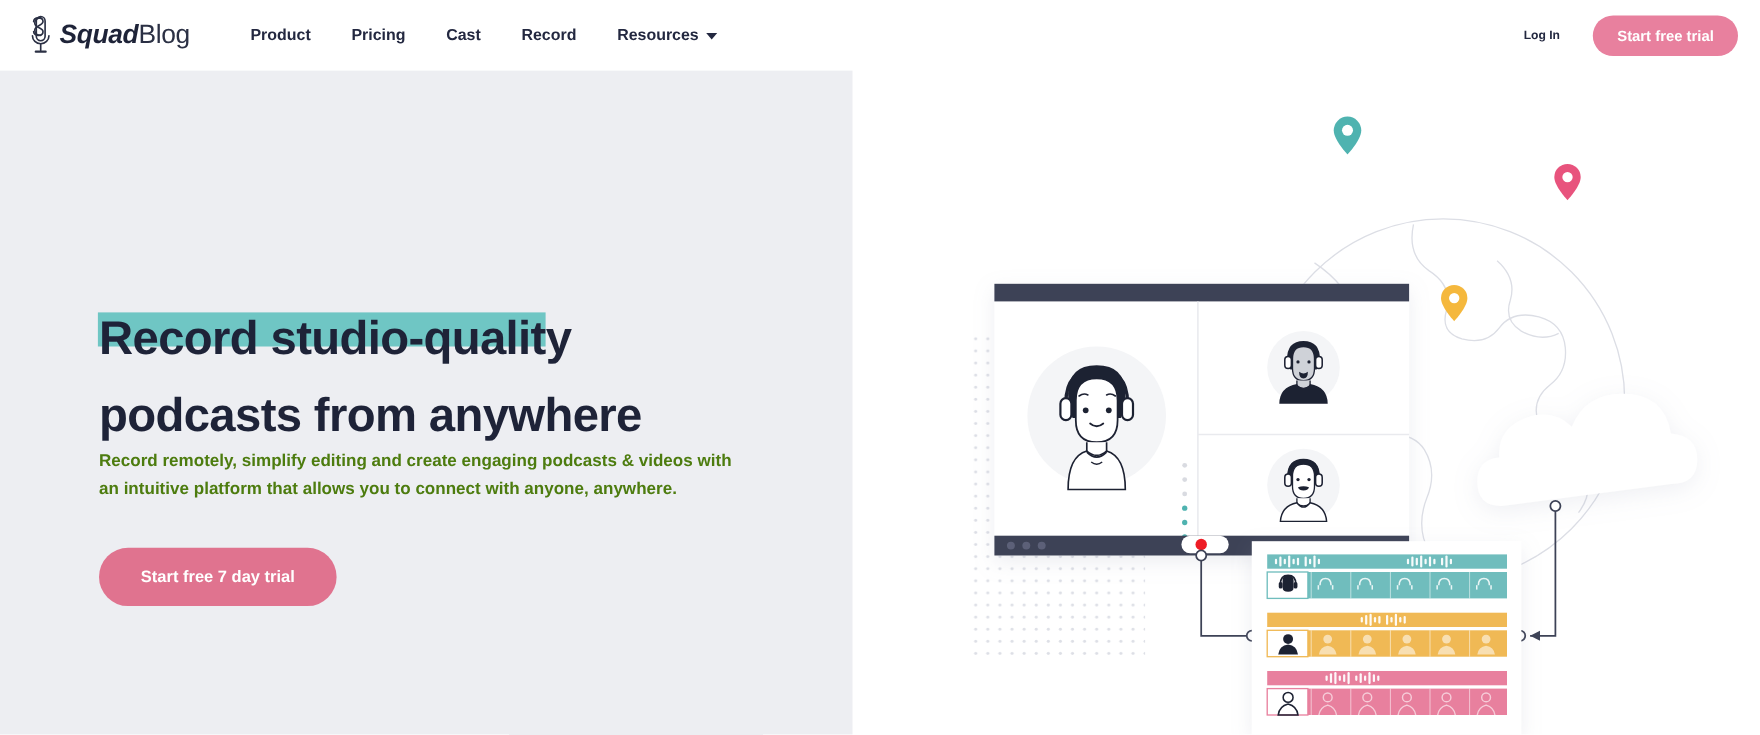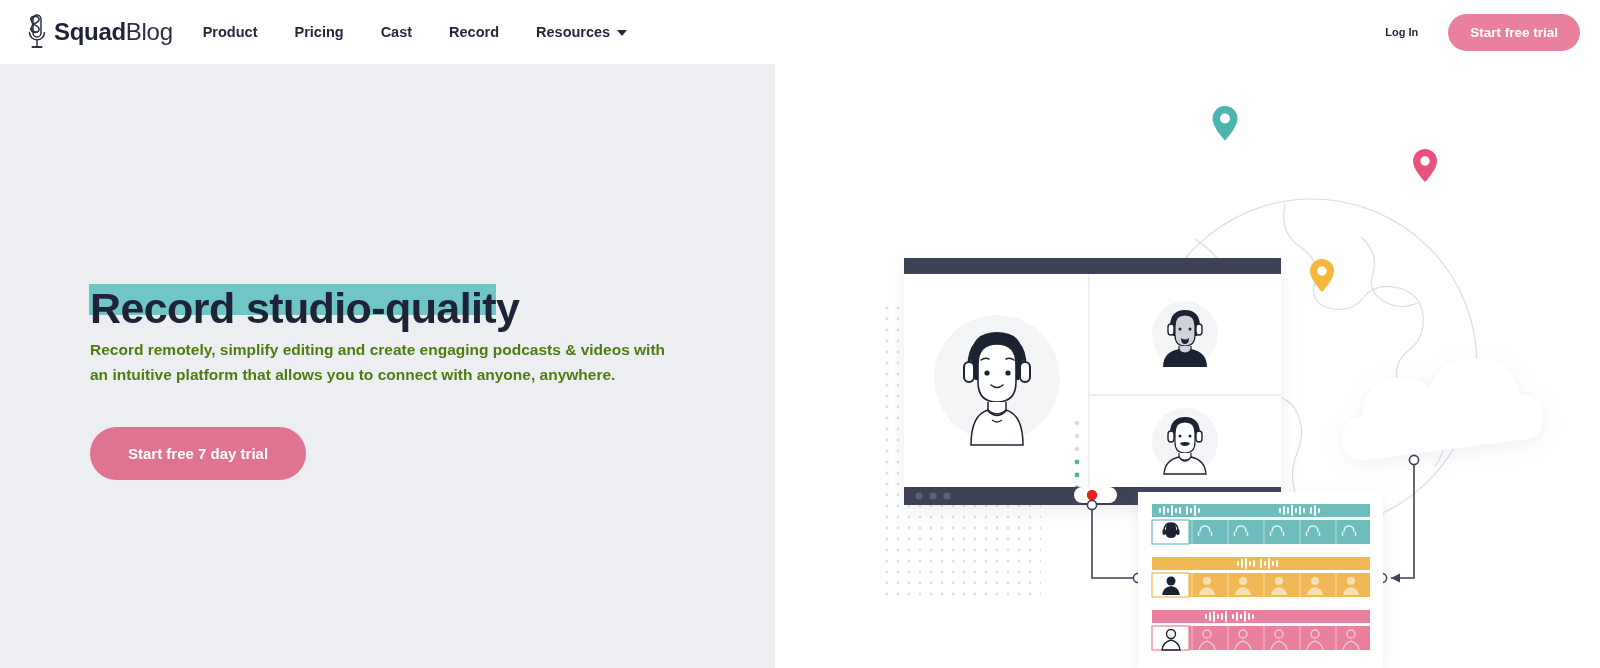--- a/index.html
+++ b/index.html
@@ -15,24 +15,24 @@
 
   
   .navbar {
     position:absolute; top:0; left:0; width:1600px; height:64px;
     background:#ffffff; z-index:50;
     display:flex; align-items:center;
   }
   .brand { display:flex; align-items:center; margin-left:24px; gap:4px; cursor:pointer; }
   .brand-mark { width:26px; height:38px; display:block; }
   .brand-text { font-size:24px; letter-spacing:-0.3px; color:#1E2338; white-space:nowrap; }
-  .brand-text b { font-weight:700; }
+  .brand-text b { font-weight:700;font-style:italic; }
   .brand-text span.light { font-weight:400; color:#2B3044; }
 
-  .nav-links { display:flex; align-items:center; gap:37px; margin-left:30px; }
+  .nav-links { display:flex; align-items:center; gap:37px; margin-left:55px; }
   .nav-link {
     font-size:14.5px; font-weight:600; color:#232840;
     text-decoration:none; cursor:pointer; white-space:nowrap;
     display:flex; align-items:center; gap:7px;
   }
   .caret {
     width:0;height:0;border-left:5px solid transparent;border-right:5px solid transparent;
     border-top:6px solid #232840; display:inline-block; margin-top:2px;
   }
 
@@ -122,20 +122,21 @@
   <div class="hero">
 
     <div class="hero-left"></div>
 
     <div class="hero-copy">
       <h1 class="headline">
         <span class="headline-l1">
           <span class="hl-mark"></span>
           <span class="hl-txt">Record studio-quality</span>
         </span>
+        <span class="headline-l2">podcasts from anywhere</span>
       </h1>
       <p class="subcopy">Record remotely, simplify editing and create engaging podcasts &amp; videos with an intuitive platform that allows you to connect with anyone, anywhere.</p>
       <button class="cta-btn">Start free 7 day trial</button>
     </div>
 
     <div class="hero-art">
       <svg width="825" height="604" viewBox="0 0 825 604">
         <defs>
           <pattern id="dots" x="0" y="0" width="11" height="11" patternUnits="userSpaceOnUse">
             <circle cx="2" cy="2" r="1.4" fill="#DDDFE6"></circle>

